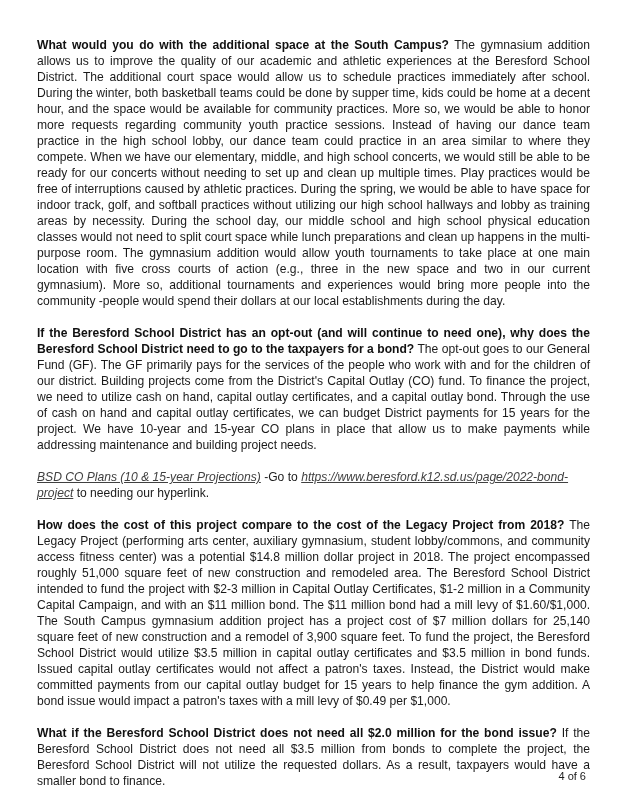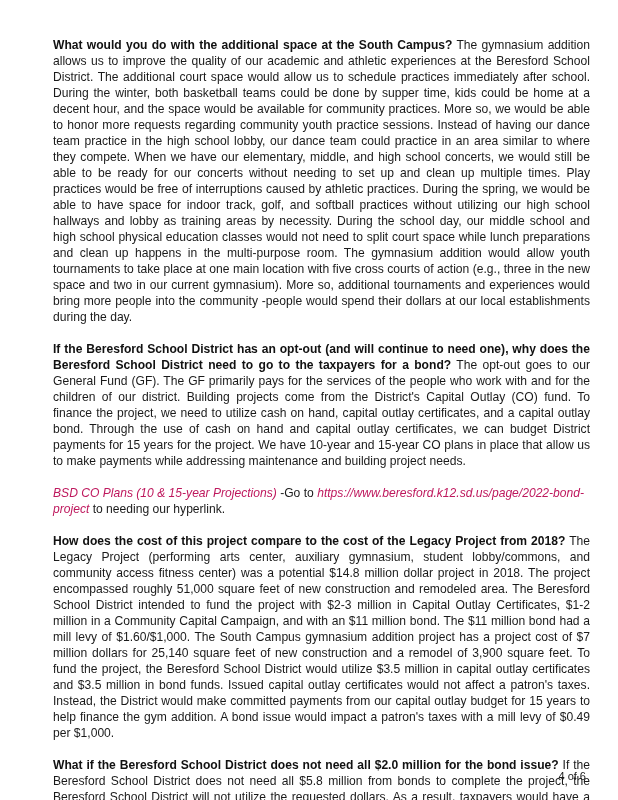--- a/index.html
+++ b/index.html
@@ -2,38 +2,38 @@
 <html><head>
   <meta charset="utf-8">
   <style>
     html, body { margin: 0; padding: 0; background: #ffffff; }
     body { width: 618px; height: 800px; position: relative; overflow: hidden; }
     .page {
       position: absolute; left: 37px; top: 37px; width: 553px;
       font-family: "Liberation Sans", sans-serif;
       font-size: 12.1px; line-height: 16px; color: #1a1a1a;
     }
-    .para { margin: 0 0 16px 16px; text-align: justify; }
+    .para { margin: 0 0 16px 0; text-align: justify; }
     .para b { font-weight: bold; color: #111; }
-    .link { font-style: italic; color: #be185d; }
+    .link { font-style: italic; text-decoration: underline; color: #404040; }
     .left { text-align: left; }
     .pagenum {
       position: absolute; top: 742px; right: 32px;
       font-family: "Liberation Sans", sans-serif; font-size: 11px; color: #1a1a1a; margin-top: 28px;
     }
   </style>
 </head>
 <body>
 
 <div class="page">
   <p class="para"><b>What would you do with the additional space at the South Campus?</b><span> The gymnasium addition allows us to improve the quality of our academic and athletic experiences at the Beresford School District. The additional court space would allow us to schedule practices immediately after school. During the winter, both basketball teams could be done by supper time, kids could be home at a decent hour, and the space would be available for community practices. More so, we would be able to honor more requests regarding community youth practice sessions. Instead of having our dance team practice in the high school lobby, our dance team could practice in an area similar to where they compete. When we have our elementary, middle, and high school concerts, we would still be able to be ready for our concerts without needing to set up and clean up multiple times. Play practices would be free of interruptions caused by athletic practices. During the spring, we would be able to have space for indoor track, golf, and softball practices without utilizing our high school hallways and lobby as training areas by necessity. During the school day, our middle school and high school physical education classes would not need to split court space while lunch preparations and clean up happens in the multi-purpose room. The gymnasium addition would allow youth tournaments to take place at one main location with five cross courts of action (e.g., three in the new space and two in our current gymnasium). More so, additional tournaments and experiences would bring more people into the community -people would spend their dollars at our local establishments during the day.</span></p>
 
   <p class="para"><b>If the Beresford School District has an opt-out (and will continue to need one), why does the Beresford School District need to go to the taxpayers for a bond?</b><span>  The opt-out goes to our General Fund (GF). The GF primarily pays for the services of the people who work with and for the children of our district. Building projects come from the District's Capital Outlay (CO) fund. To finance the project, we need to utilize cash on hand, capital outlay certificates, and a capital outlay bond. Through the use of cash on hand and capital outlay certificates, we can budget District payments for 15 years for the project. We have 10-year and 15-year CO plans in place that allow us to make payments while addressing maintenance and building project needs.</span></p>
 
   <p class="para left"><a class="link">BSD CO Plans (10 &amp; 15-year Projections)</a><span> -Go to </span><a class="link">https://www.beresford.k12.sd.us/page/2022-bond-project</a><span> to needing our hyperlink.</span></p>
 
   <p class="para"><b>How does the cost of this project compare to the cost of the Legacy Project from 2018?</b><span> The Legacy Project (performing arts center, auxiliary gymnasium, student lobby/commons, and community access fitness center) was a potential $14.8 million dollar project in 2018. The project encompassed roughly 51,000 square feet of new construction and remodeled area. The Beresford School District intended to fund the project with $2-3 million in Capital Outlay Certificates, $1-2 million in a Community Capital Campaign, and with an $11 million bond. The $11 million bond had a mill levy of $1.60/$1,000. The South Campus gymnasium addition project has a project cost of $7 million dollars for 25,140 square feet of new construction and a remodel of 3,900 square feet. To fund the project, the Beresford School District would utilize $3.5 million in capital outlay certificates and $3.5 million in bond funds. Issued capital outlay certificates would not affect a patron's taxes. Instead, the District would make committed payments from our capital outlay budget for 15 years to help finance the gym addition. A bond issue would impact a patron's taxes with a mill levy of $0.49 per $1,000.</span></p>
 
-  <p class="para"><b>What if the Beresford School District does not need all $2.0 million for the bond issue?</b><span> If the Beresford School District does not need all $5.8 million from bonds to complete the project, the Beresford School District will not utilize the requested dollars. As a result, taxpayers would have a smaller bond to finance.</span></p>
+  <p class="para"><b>What if the Beresford School District does not need all $2.0 million for the bond issue?</b><span> If the Beresford School District does not need all $3.5 million from bonds to complete the project, the Beresford School District will not utilize the requested dollars. As a result, taxpayers would have a smaller bond to finance.</span></p>
 
 </div>
 
 <div class="pagenum">4 of 6</div>
 
 </body></html>

